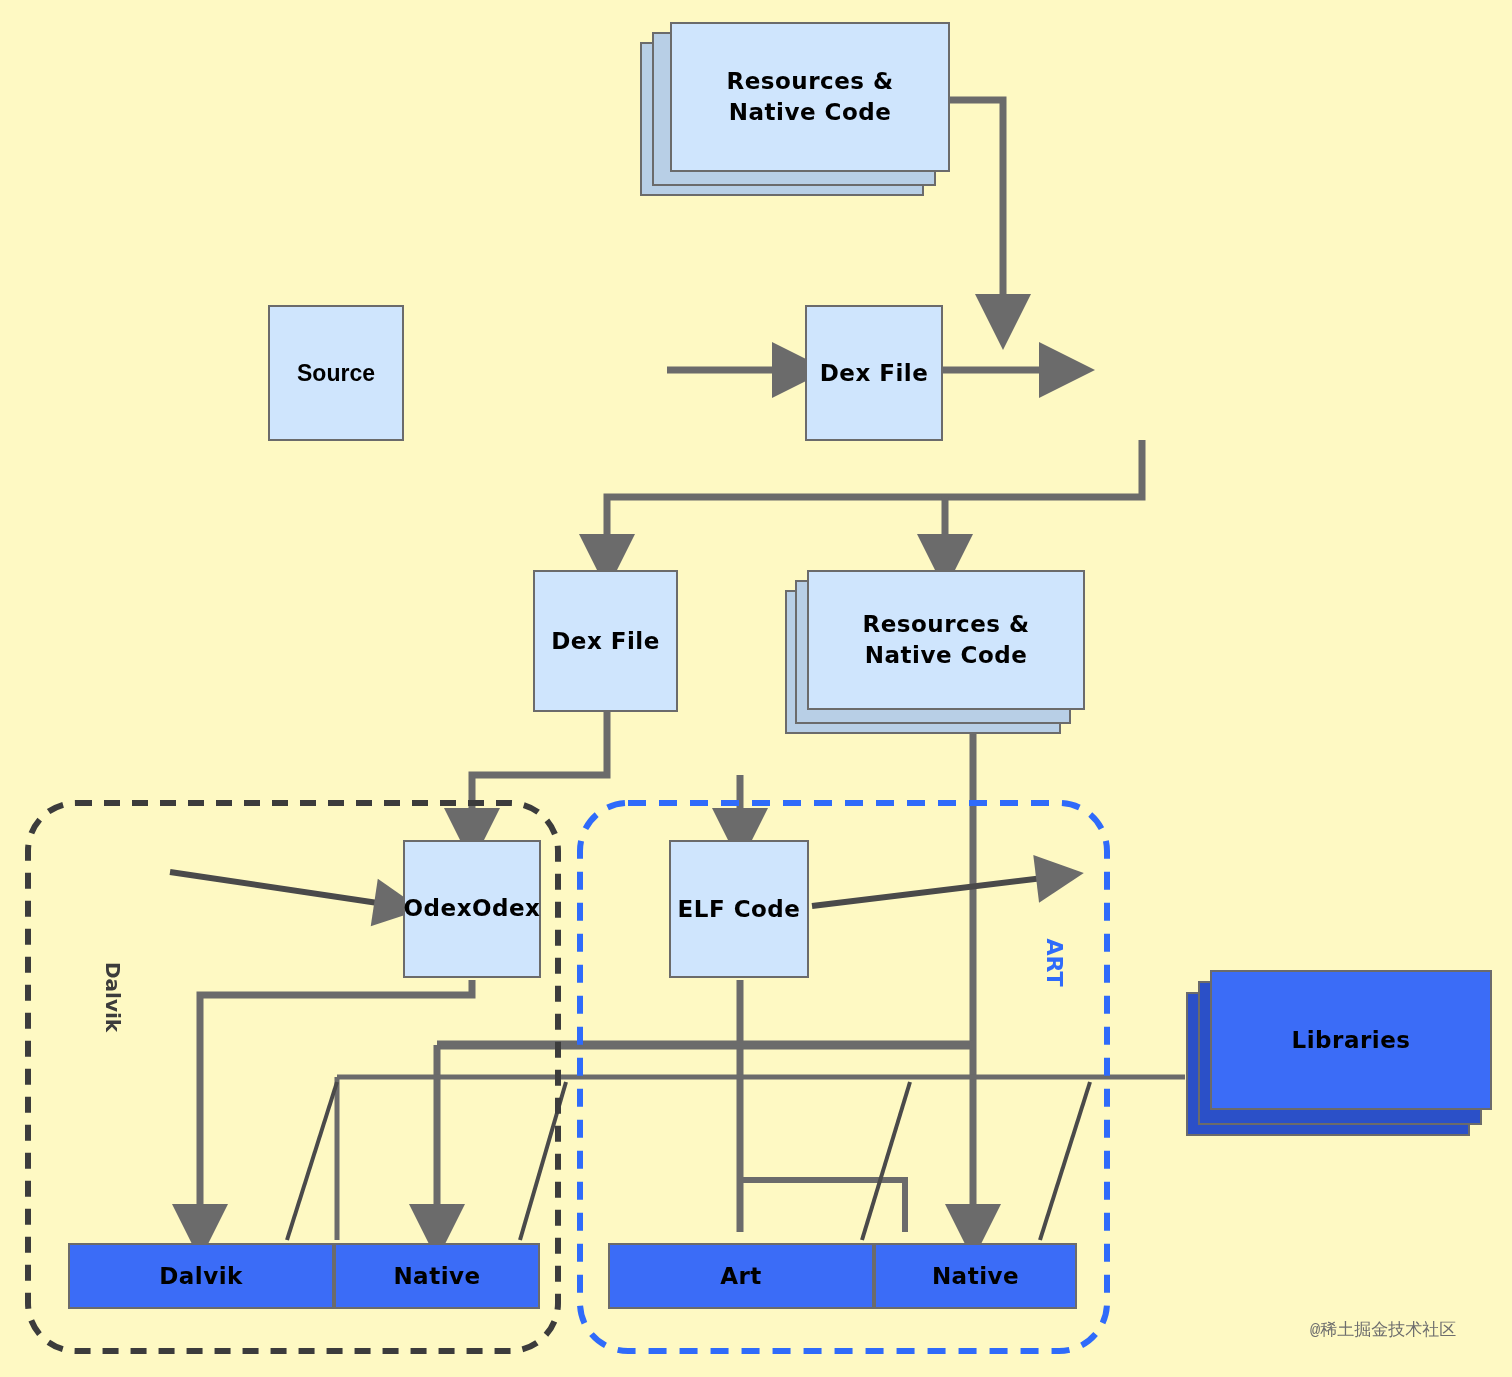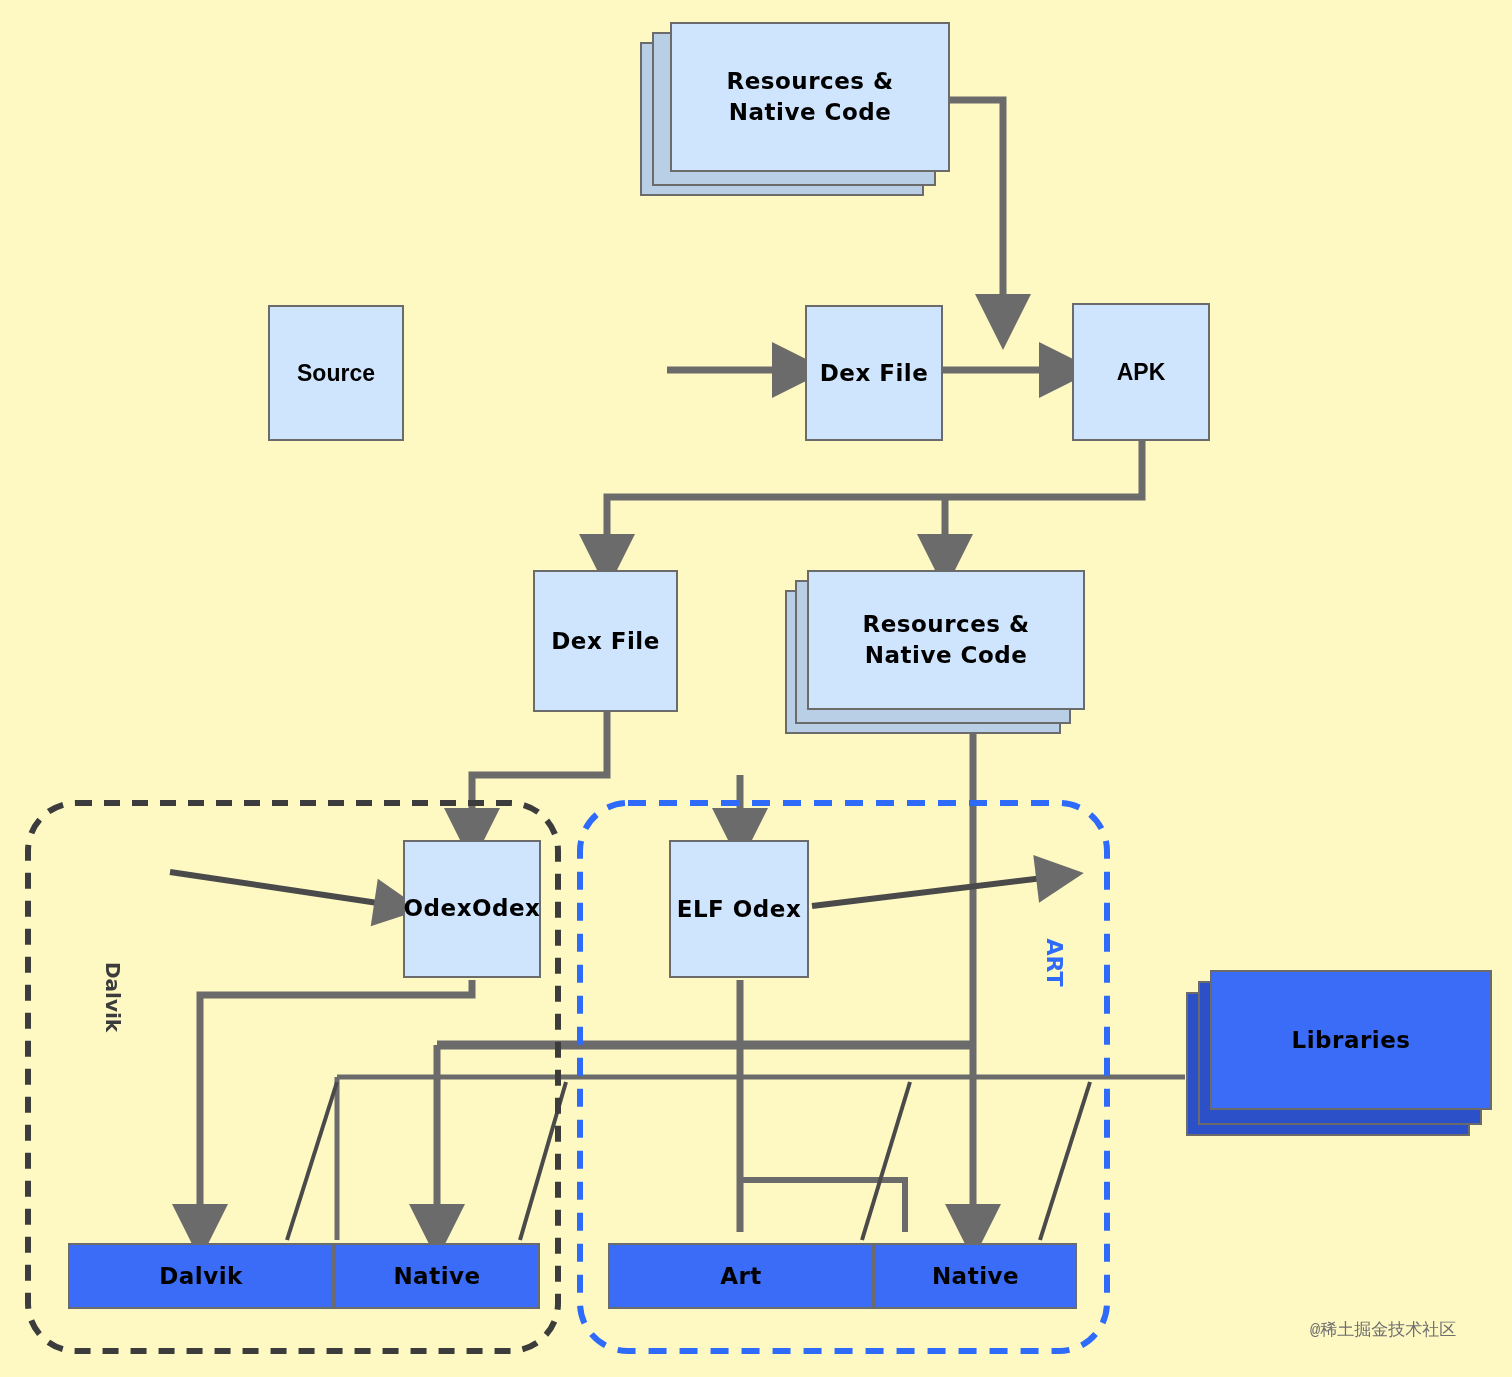--- a/index.html
+++ b/index.html
@@ -90,44 +90,41 @@
   </div>
 
   <div class="node lt plain-font" style="left:268px;top:305px;width:136px;height:136px;font-size:23px;">
     <span>Source</span>
   </div>
 
   <div class="node lt rounded-font" style="left:805px;top:305px;width:138px;height:136px;font-size:23px;">
     <span>Dex  File</span>
   </div>
 
-  <div class="node lt plain-font" style="left:1072px;top:303px;width:138px;height:138px;font-size:23px;">
-    <span>APK</span>
-  </div>
 
   <div class="node lt rounded-font" style="left:533px;top:570px;width:145px;height:142px;font-size:23px;">
     <span>Dex  File</span>
   </div>
 
   <div class="stack" style="left:785px;top:570px;width:300px;height:160px;">
     <div class="sh" style="left:0px;top:20px;width:272px;height:140px;"></div>
     <div class="sh" style="left:10px;top:10px;width:272px;height:140px;"></div>
     <div class="node lt top rounded-font" style="left:22px;top:0px;width:278px;height:140px;flex-direction:column;font-size:23px;line-height:1.35;">
       <span>Resources  &amp;</span>
       <span>Native  Code</span>
     </div>
   </div>
 
   <div class="node lt rounded-font" style="left:403px;top:840px;width:138px;height:138px;flex-direction:row;font-size:23px;line-height:1.3;">
     <span>Odex</span>
     <span>Odex</span>
   </div>
 
   <div class="node lt rounded-font" style="left:669px;top:840px;width:140px;height:138px;font-size:23px;">
-    <span>ELF  Odex</span>
+    <span>ELF  Code</span>
   </div>
 
   <div class="stack" style="left:1186px;top:970px;width:300px;height:165px;padding-left:38px;">
     <div class="sh b" style="left:0px;top:22px;width:280px;height:140px;"></div>
     <div class="sh b" style="left:12px;top:11px;width:280px;height:140px;"></div>
     <div class="node blu top rounded-font" style="left:24px;top:0px;width:282px;height:140px;font-size:23px;">
       <span>Libraries</span>
     </div>
   </div>
 

